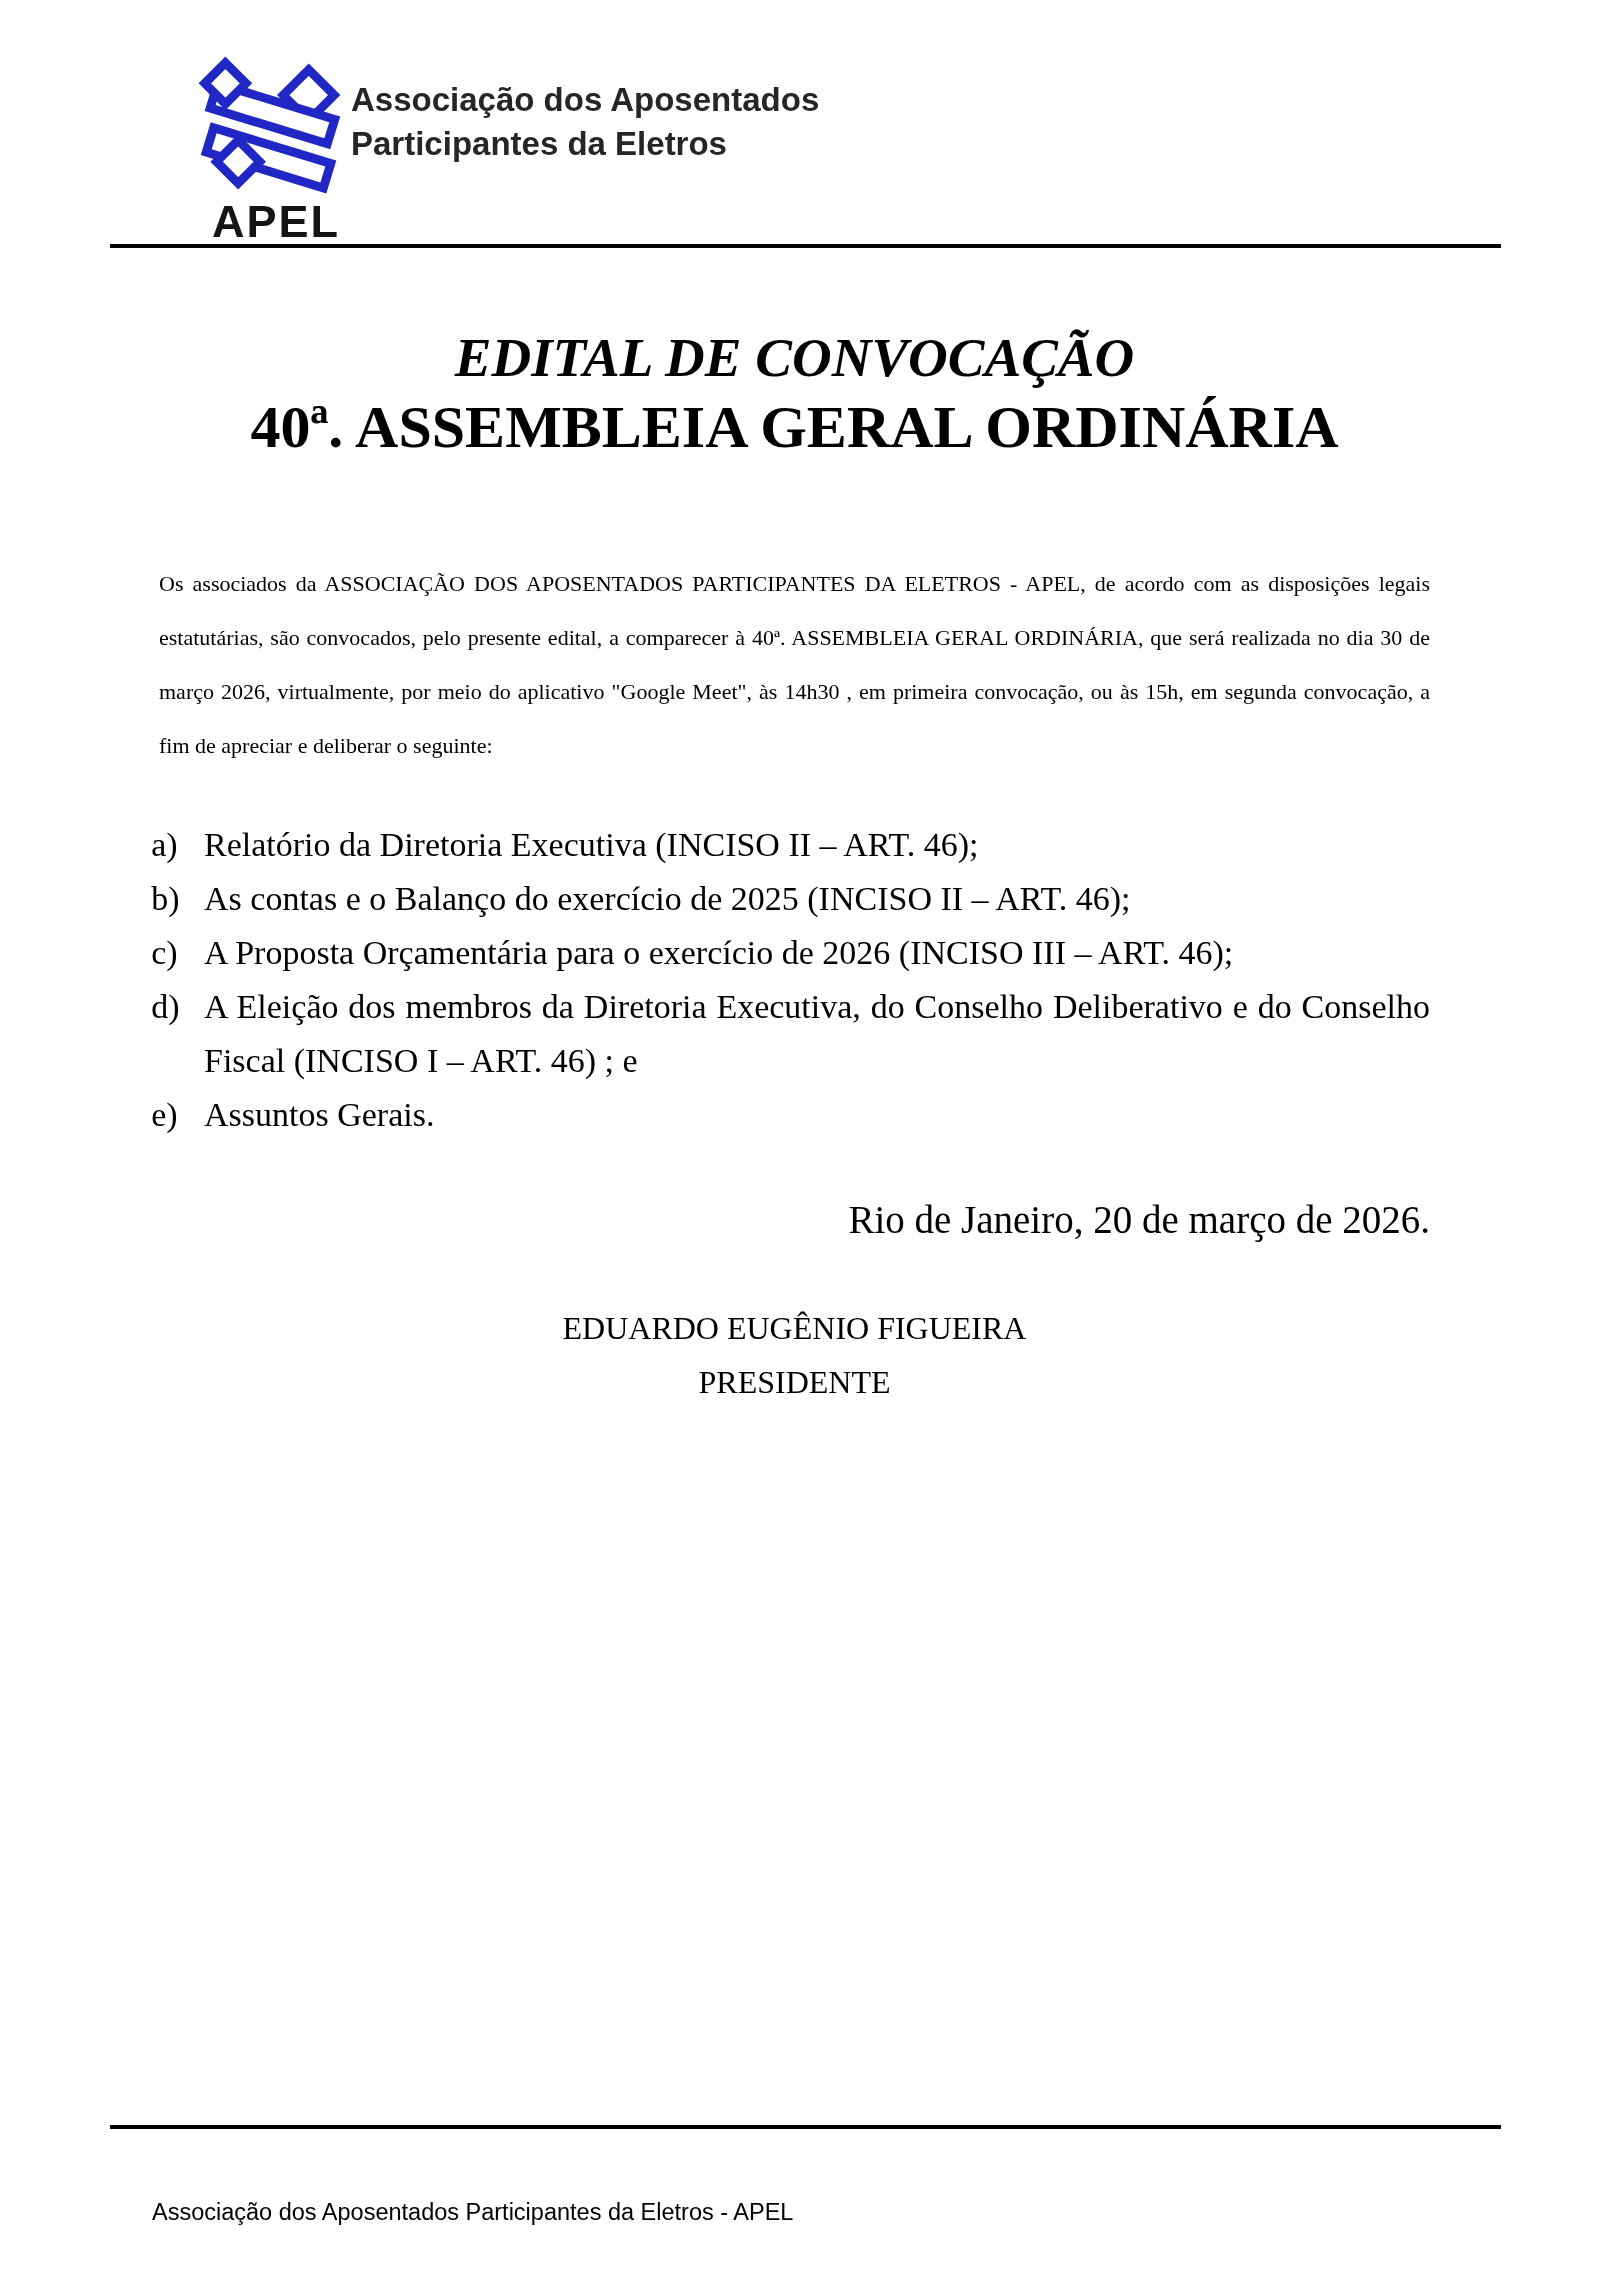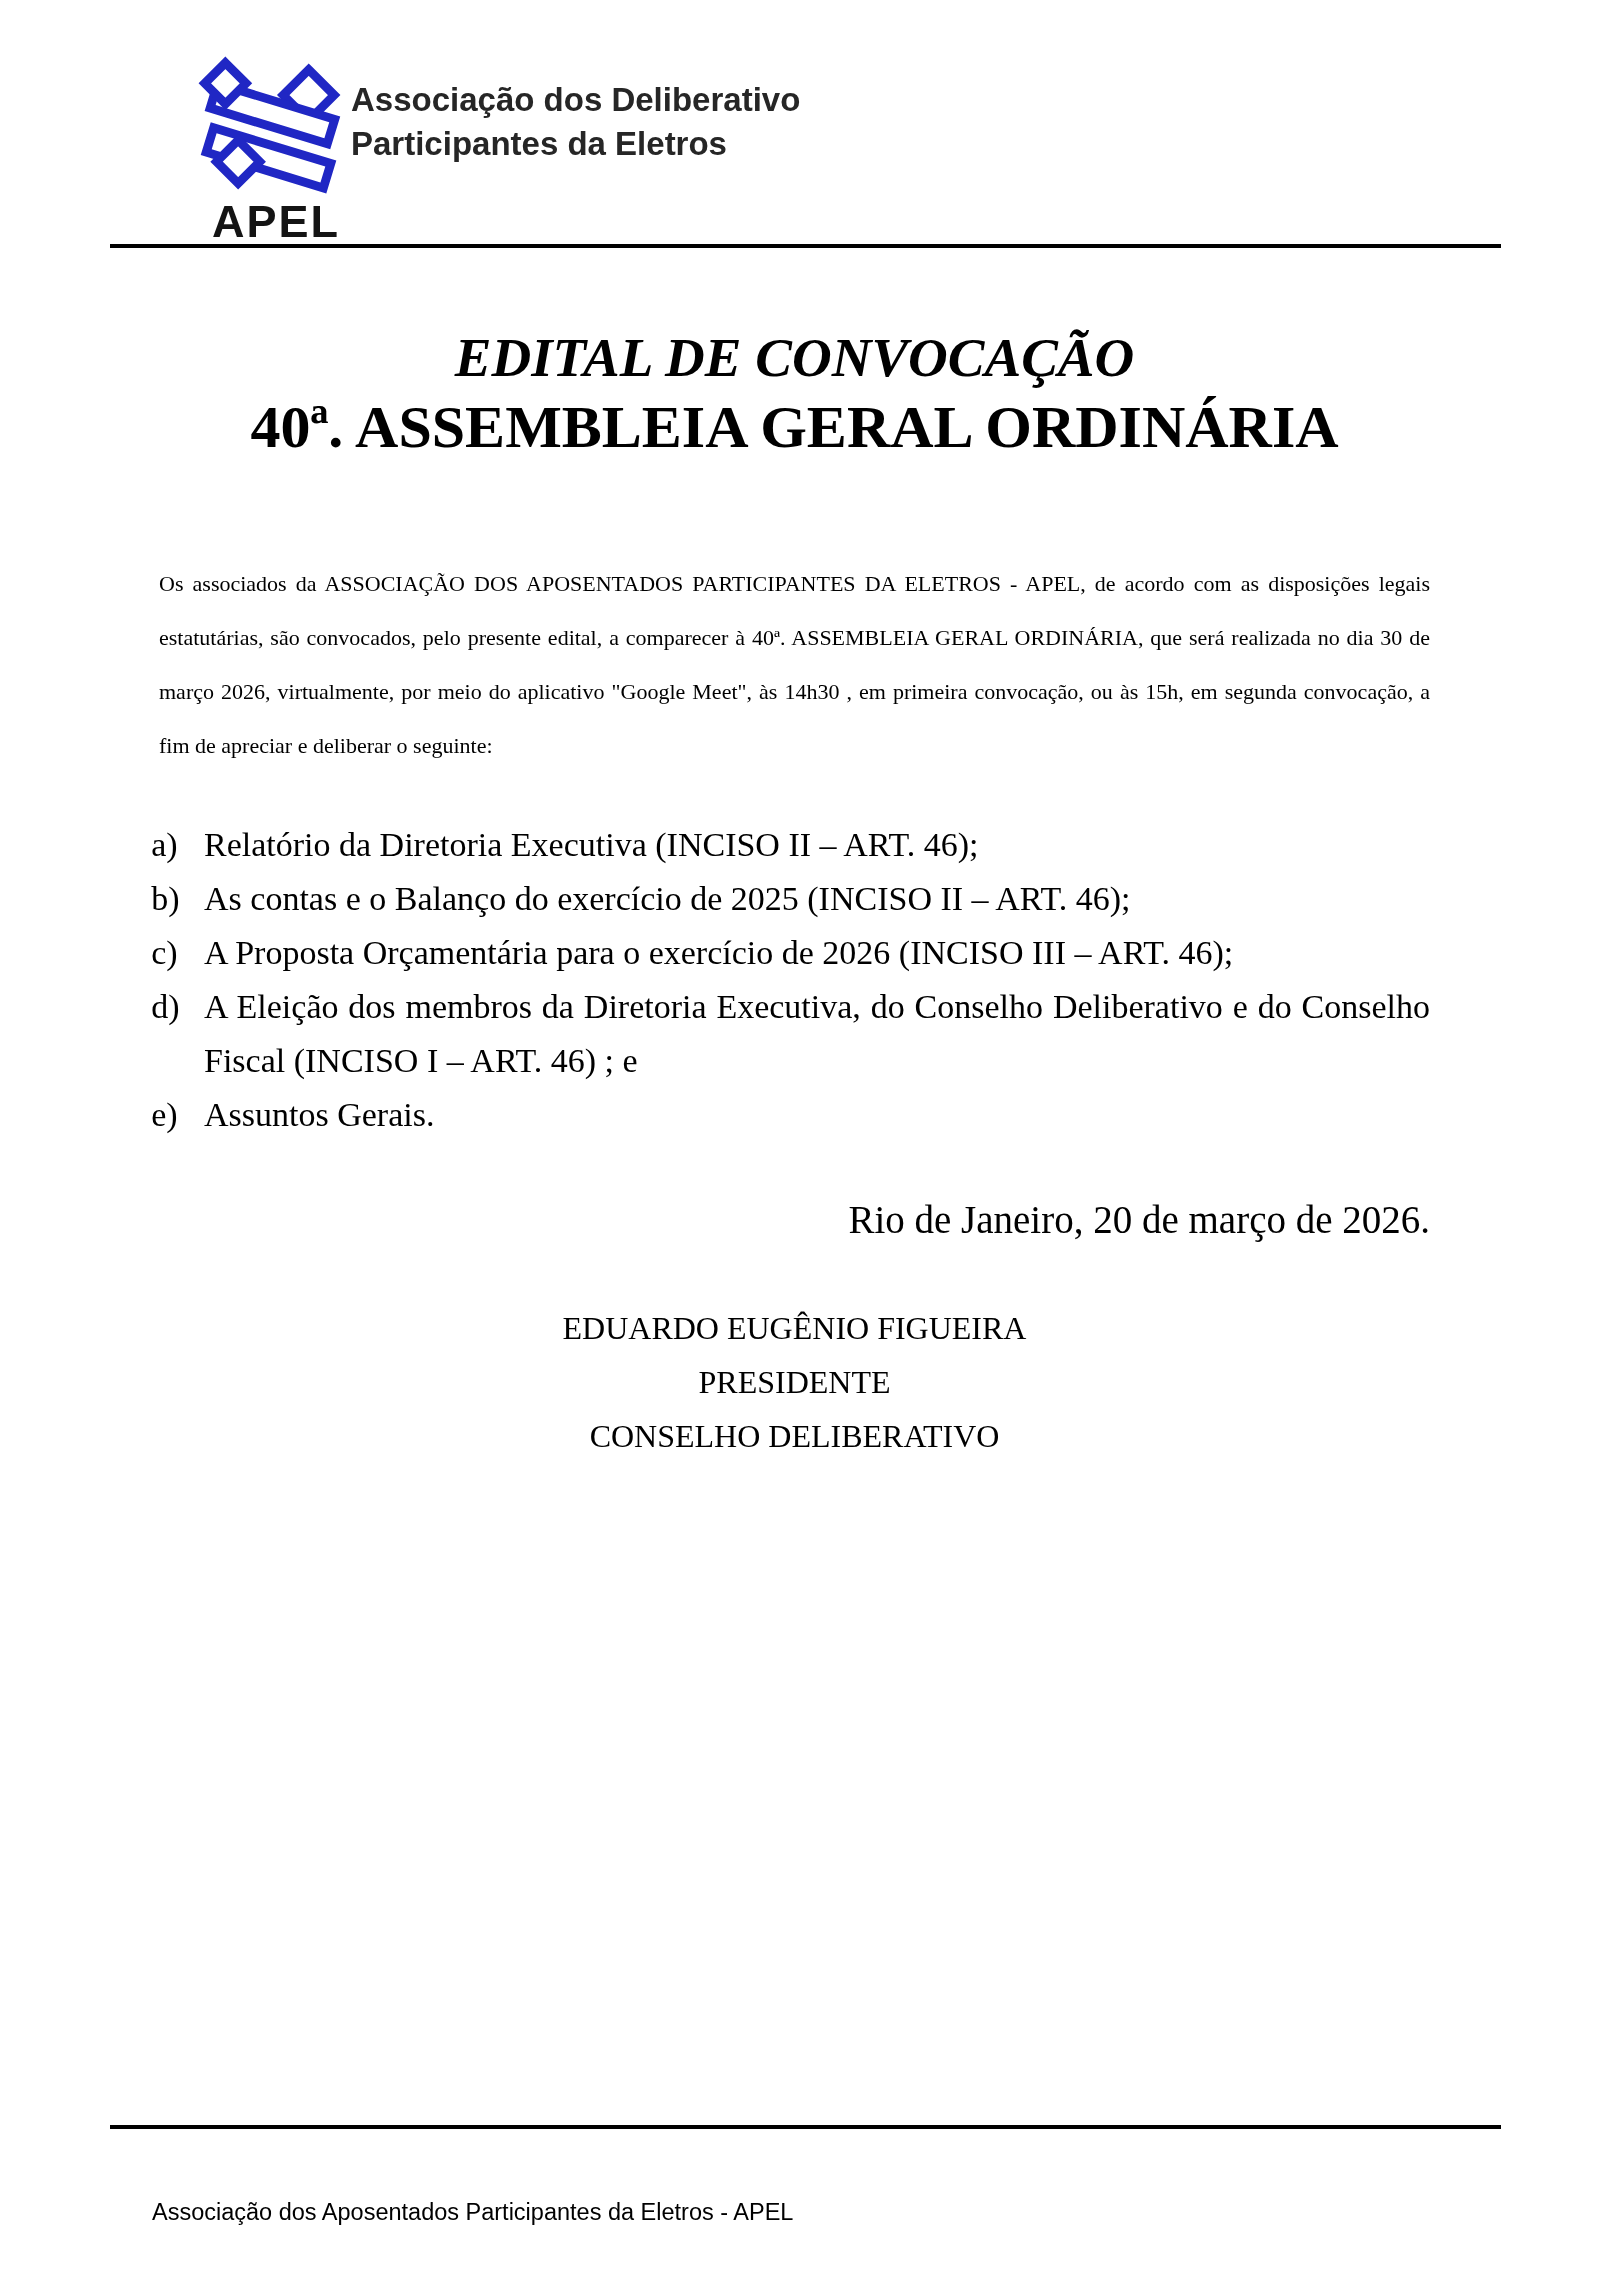--- a/index.html
+++ b/index.html
@@ -69,21 +69,21 @@
       <g stroke="#2027c4" stroke-width="9" fill="#ffffff" stroke-linejoin="miter">
         <path d="M125 19 L151 45 L125 71 L99 45 Z"></path>
         <rect x="25.5" y="51" width="125" height="26" transform="rotate(17 88 64)"></rect>
         <path d="M40 12 L61 33 L40 54 L19 33 Z"></path>
         <rect x="21.5" y="96" width="125" height="26" transform="rotate(17 84 109)"></rect>
         <path d="M53 91 L75 113 L53 135 L31 113 Z"></path>
       </g>
     </svg>
     <div class="apel-acronym">APEL</div>
     <div class="org-name">
-      <div>Associação dos Deliberativo</div>
+      <div>Associação dos Aposentados</div>
       <div>Participantes da Eletros</div>
     </div>
   </div>
 
   <div class="rule header-rule"></div>
 
   <div class="main">
     <h1 class="title">
       <span class="t1">EDITAL DE CONVOCAÇÃO</span>
       <span class="t2">40ª. ASSEMBLEIA GERAL ORDINÁRIA</span>
@@ -112,21 +112,20 @@
         <span class="marker">e)</span>
         <span>Assuntos Gerais.</span>
       </li>
     </ol>
 
     <p class="date-line">Rio de Janeiro, 20 de março de 2026.</p>
 
     <div class="signature">
       <div>EDUARDO EUGÊNIO FIGUEIRA</div>
       <div>PRESIDENTE</div>
-      <div>CONSELHO DELIBERATIVO</div>
     </div>
   </div>
 
   <div class="rule footer-rule"></div>
   <div class="footer-text">
     <div>Associação dos Aposentados Participantes da Eletros - APEL</div>
     <div>Av. Presidente Vargas, 962 - cob.06 - Centro - Rio de Janeiro- RJ  CEP: 20.071-002  - Tel: (21) 2263-2707</div>
   </div>
 
 </div>

